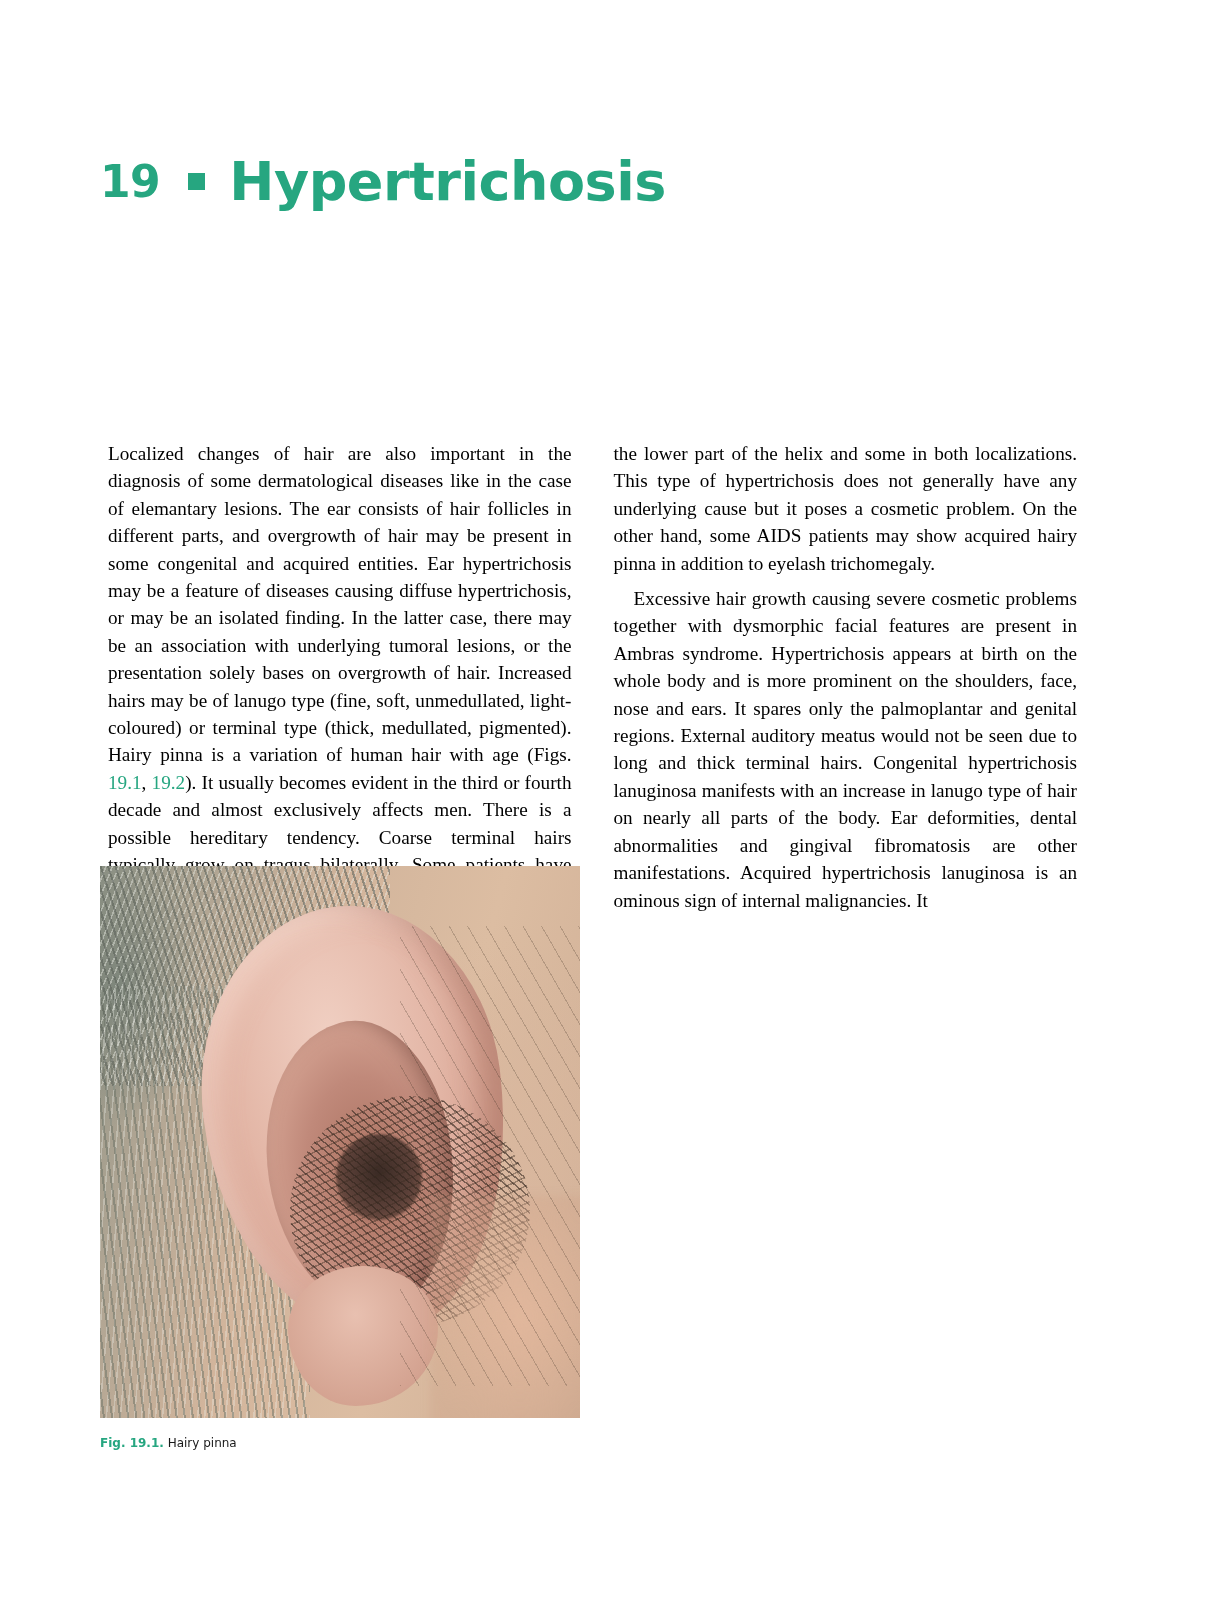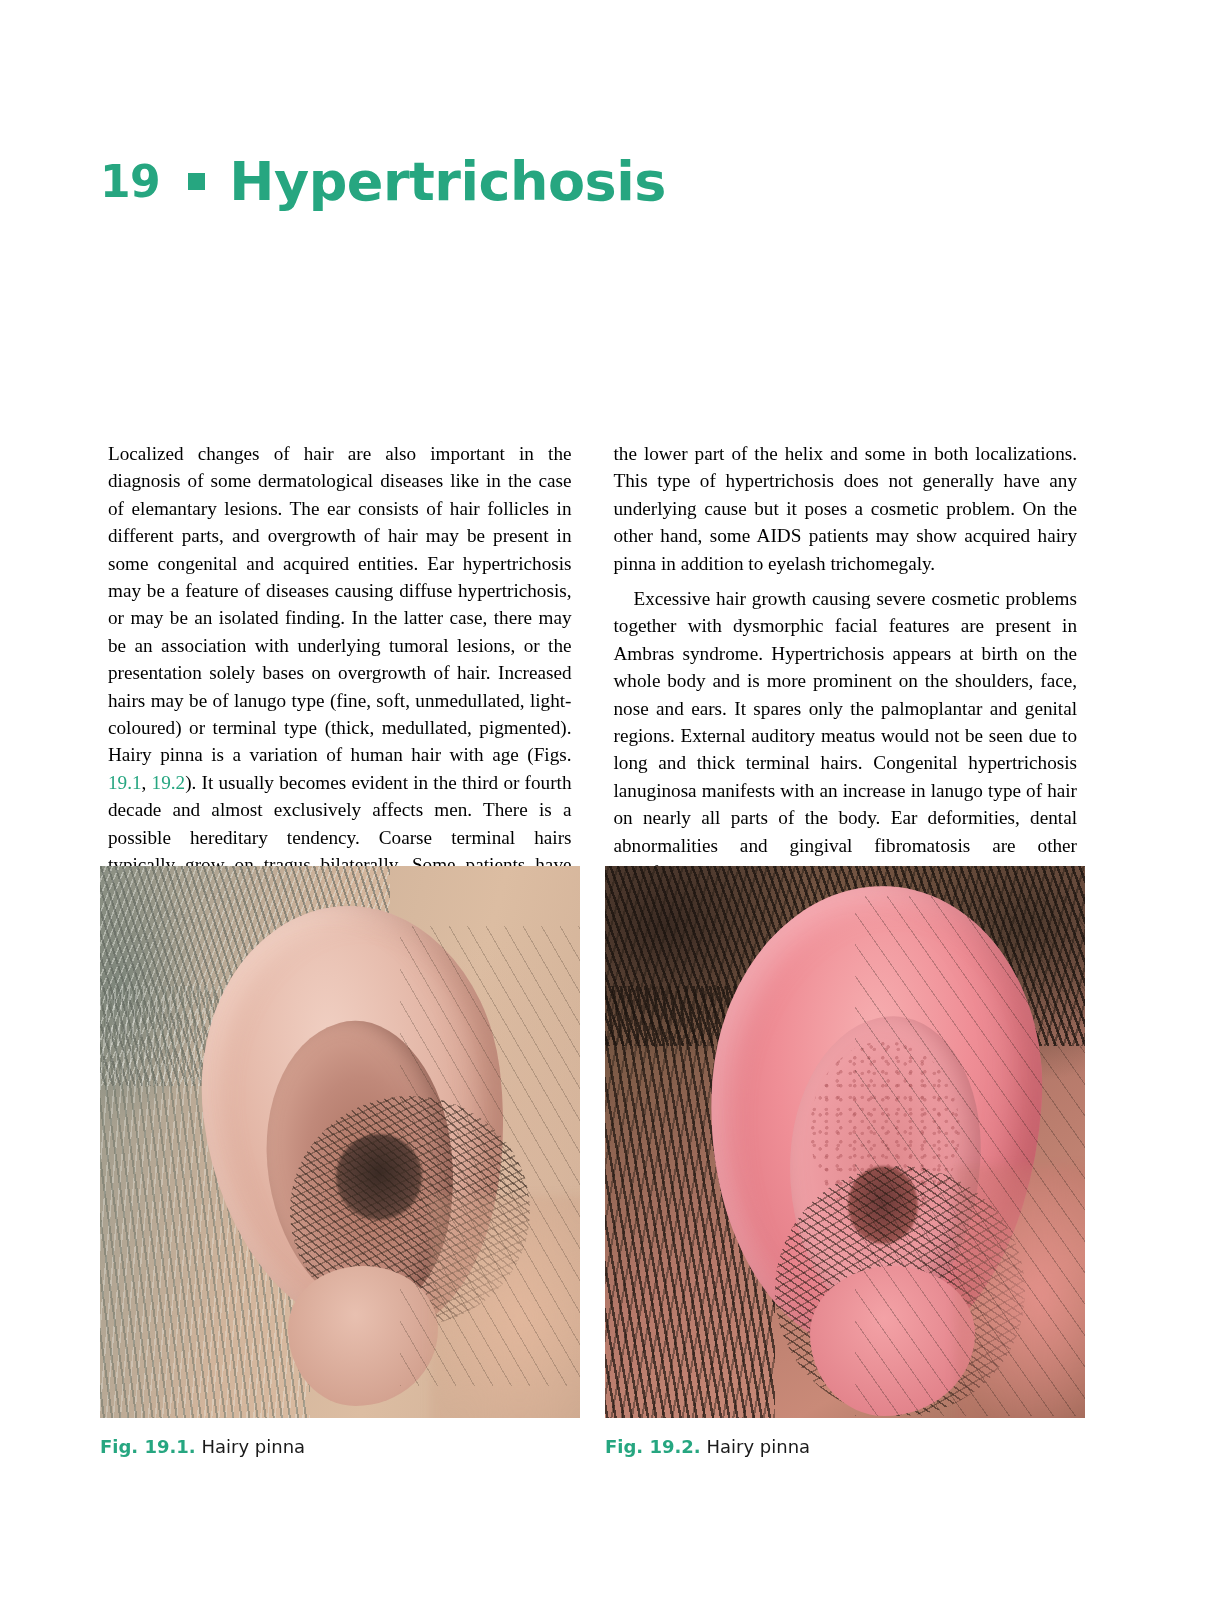--- a/index.html
+++ b/index.html
@@ -95,21 +95,21 @@
   .photo {
     width: 480px;
     height: 552px;
     overflow: hidden;
     position: relative;
     background: #caa68c;
   }
   .caption {
     margin-top: 18px;
     font-family: "DejaVu Sans", sans-serif;
-    font-size: 18px;
+    font-size: 12px;
     color: #111111;
   }
   .caption .cap-label {
     color: #26a680;
     font-weight: bold;
   }
   .caption .cap-text {
     color: #1a1a1a;
   }
 
@@ -292,34 +292,15 @@
         <div class="ph1-lobe"></div>
         <div class="ph1-cheek"></div>
         <div class="ph1-strayhair"></div>
       </div>
       <figcaption class="caption">
         <span class="cap-label">Fig. 19.1.</span>
         <span class="cap-text">Hairy pinna</span>
       </figcaption>
     </figure>
 
-    <figure class="figure" style="margin:0;">
-      <div class="photo">
-        <div class="ph2-bg"></div>
-        <div class="ph2-hairtop"></div>
-        <div class="ph2-hairleft"></div>
-        <div class="ph2-helix"></div>
-        <div class="ph2-concha"></div>
-        <div class="ph2-pores"></div>
-        <div class="ph2-canal"></div>
-        <div class="ph2-tragushair"></div>
-        <div class="ph2-lobe"></div>
-        <div class="ph2-cheek"></div>
-        <div class="ph2-strayhair"></div>
-      </div>
-      <figcaption class="caption">
-        <span class="cap-label">Fig. 19.2.</span>
-        <span class="cap-text">Hairy pinna</span>
-      </figcaption>
-    </figure>
 
   </div>
 </div>
 
 </body></html>

